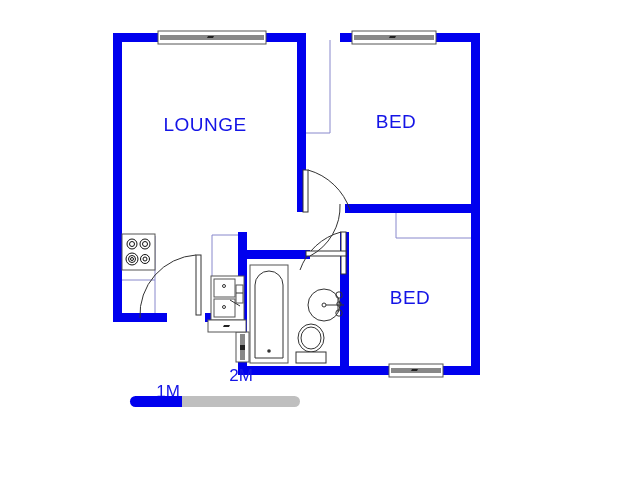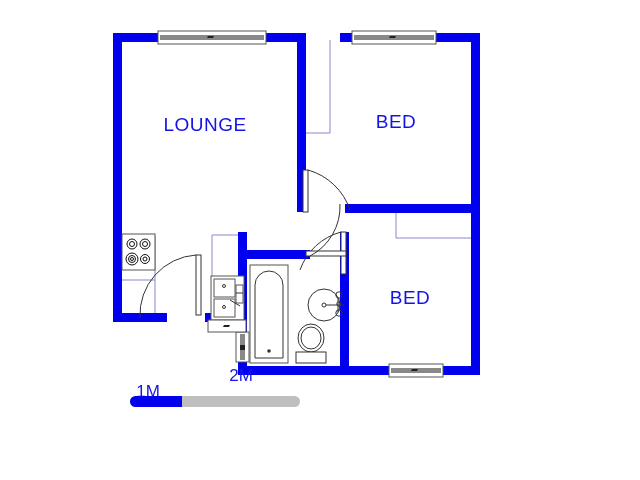--- a/index.html
+++ b/index.html
@@ -234,21 +234,21 @@
         <rect x="296" y="352" width="30" height="11" fill="#ffffff" stroke="#333333" stroke-width="1"></rect>
       </g>
     </g>
 
   </svg>
 
   <div class="room-label" style="left:205px; top:125px;">LOUNGE</div>
   <div class="room-label" style="left:396px; top:122px;">BED</div>
   <div class="room-label" style="left:410px; top:298px;">BED</div>
 
-  <div class="scale-label" style="left:148px; top:392px;">1M</div>
+  <div class="scale-label" style="left:168px; top:392px;">1M</div>
   <div class="scale-label" style="left:241px; top:376px;">2M</div>
 
   <div id="scale-bar">
     <div class="seg" id="scale-seg-blue"></div>
     <div class="seg" id="scale-seg-grey"></div>
   </div>
 
 </div>
 
 </body></html>

